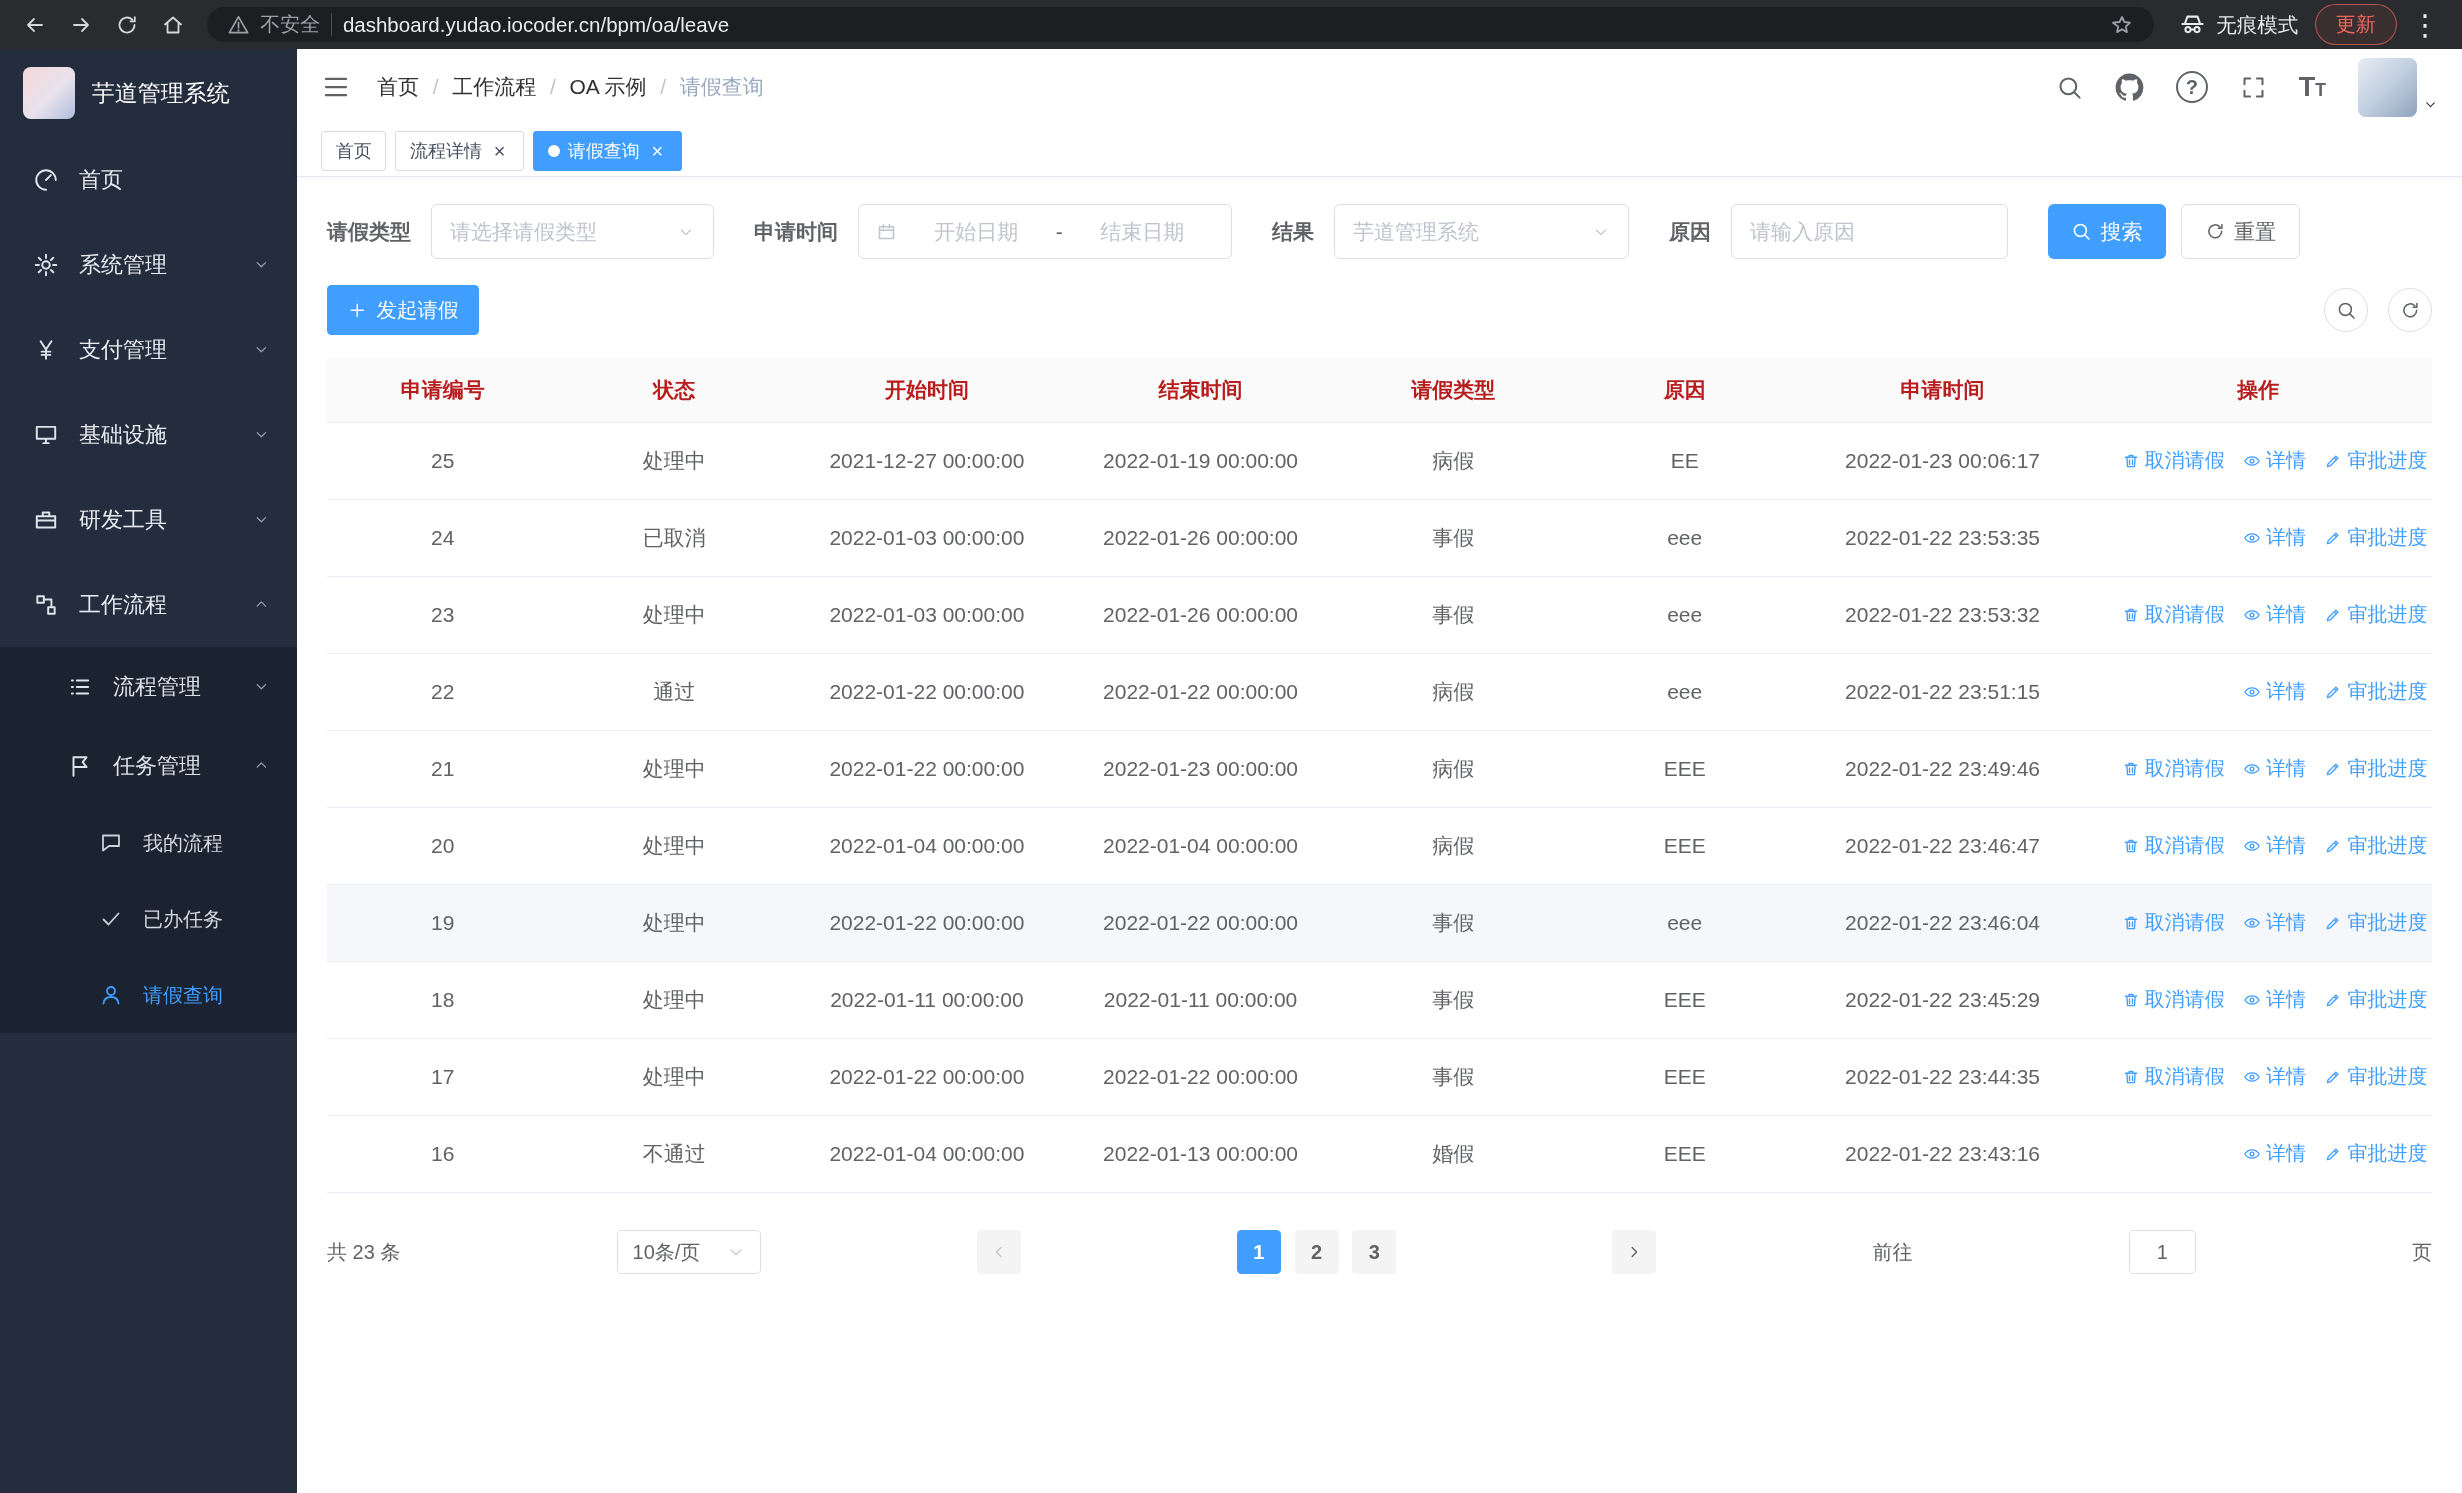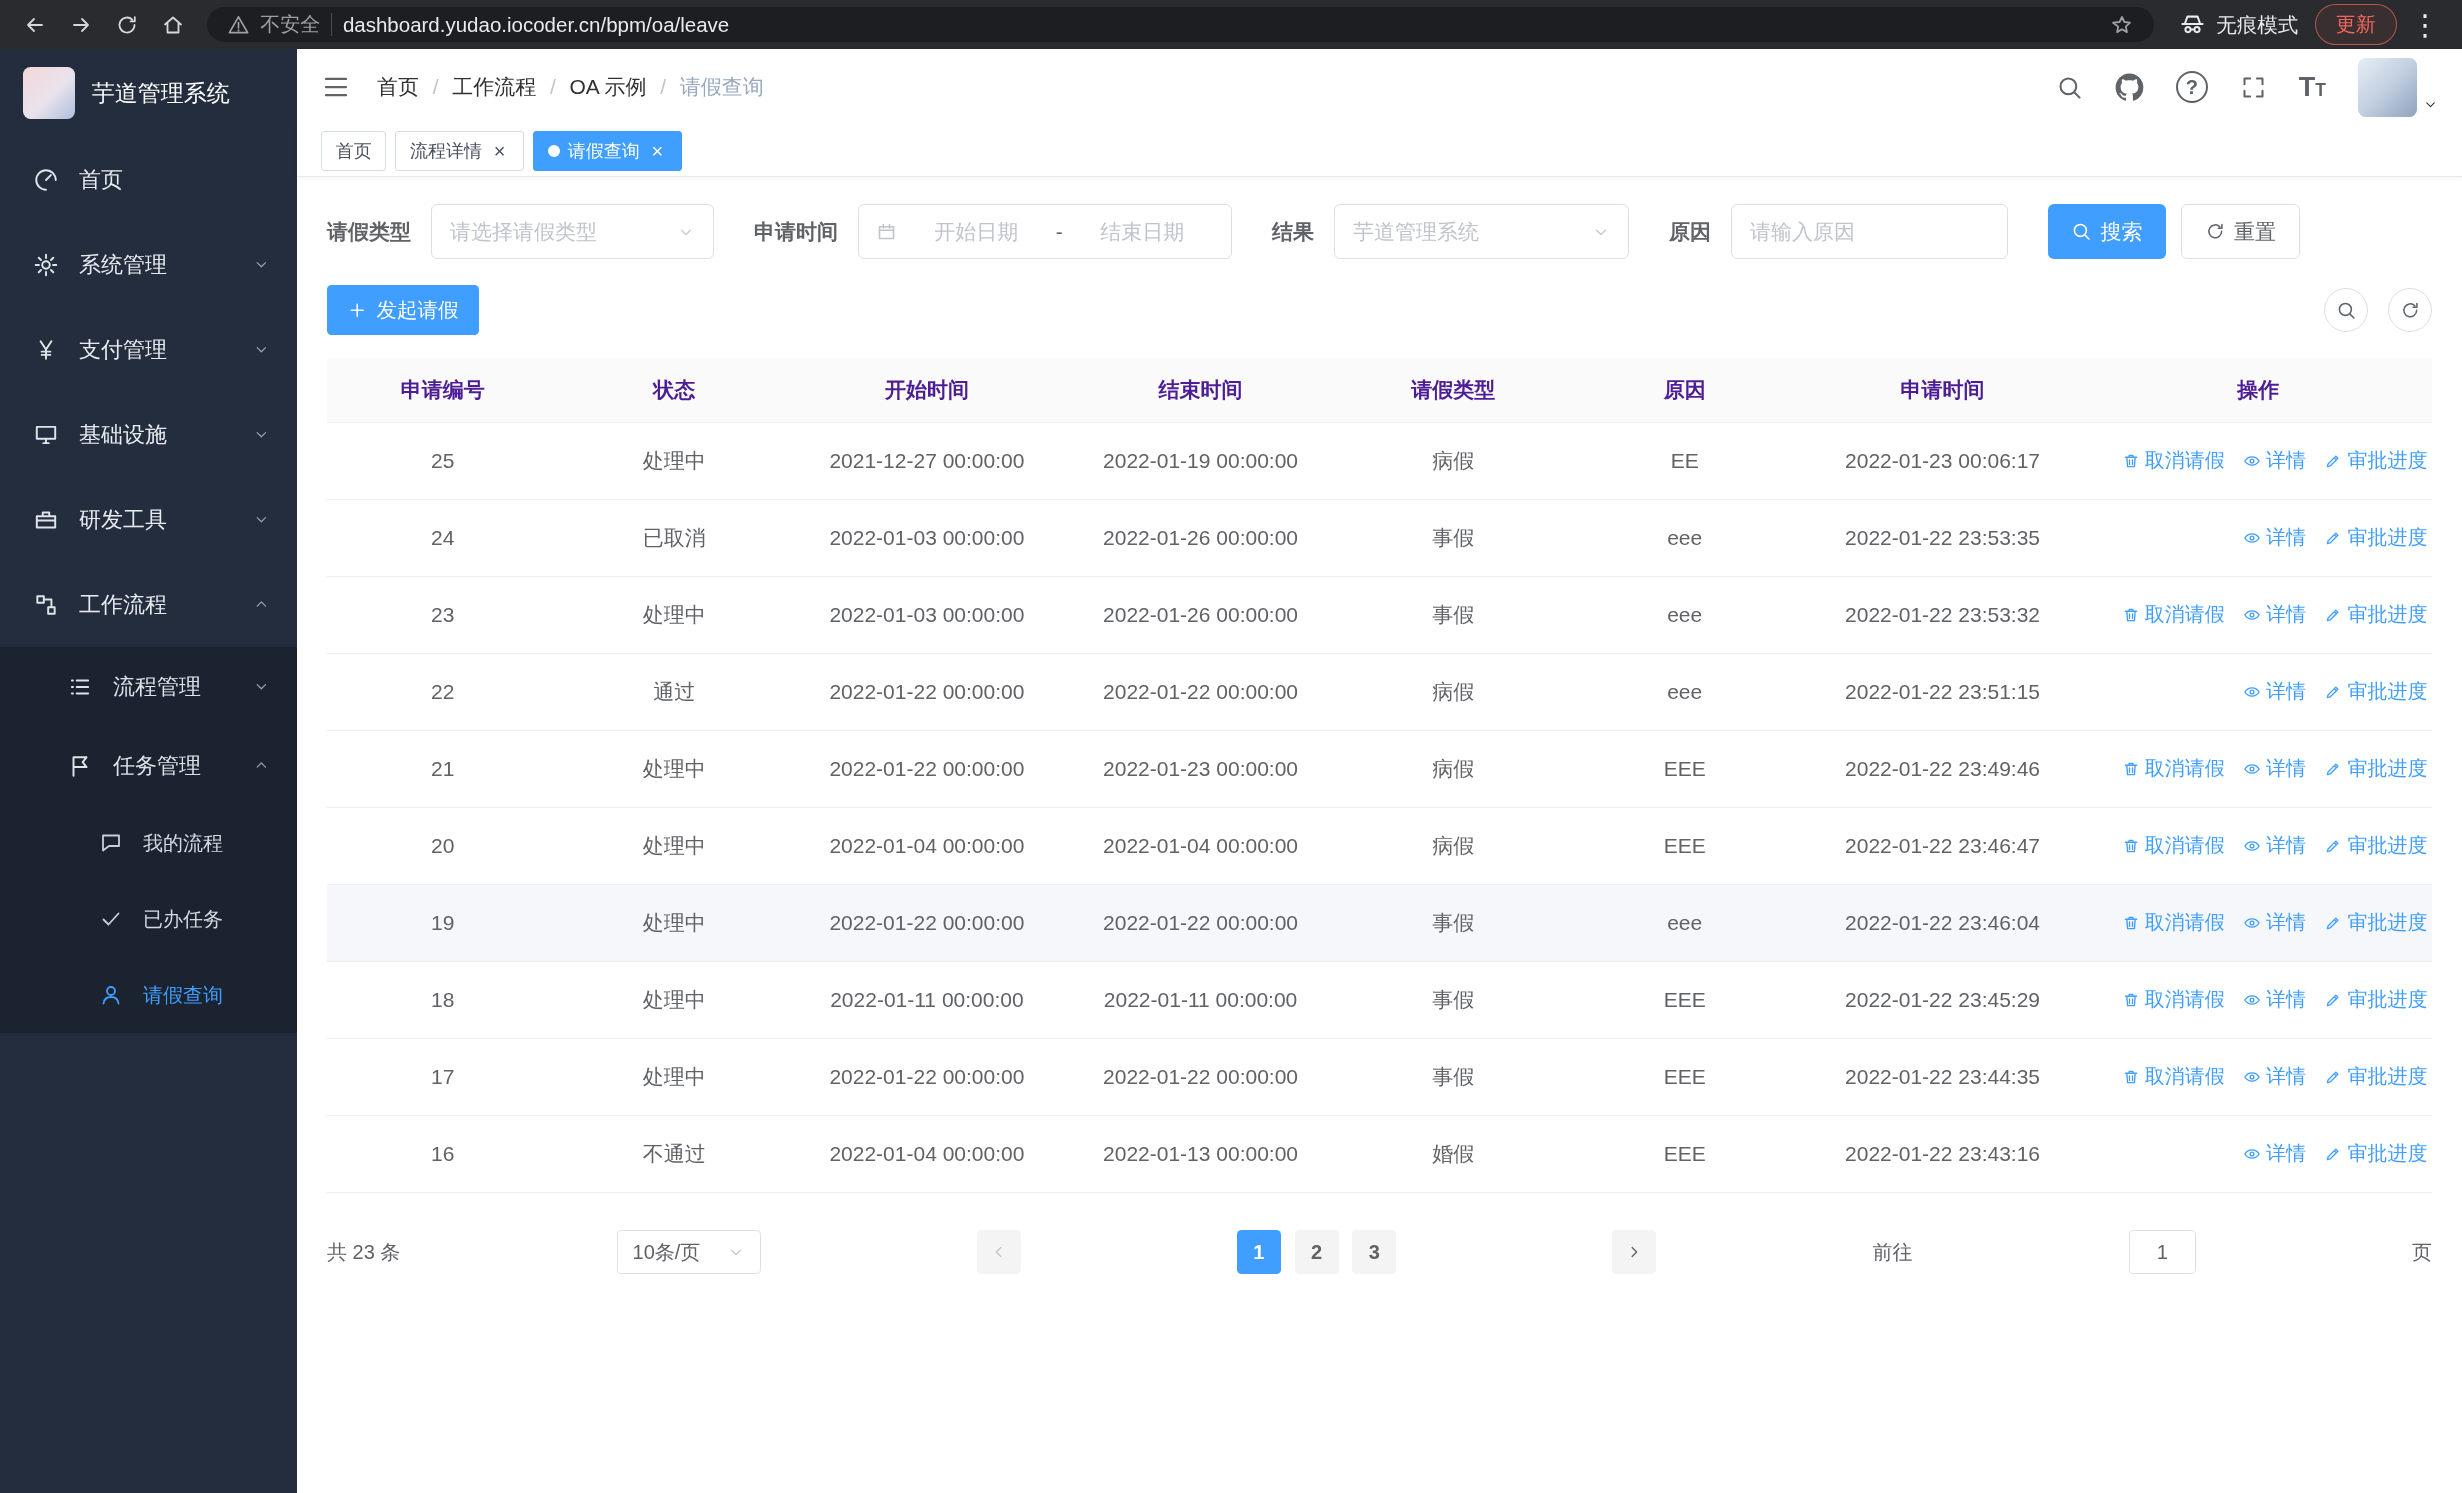--- a/index.html
+++ b/index.html
@@ -85,21 +85,21 @@
   .btn.primary{background:#409eff;color:#fff}
   .btn.plain{background:#fff;border:1.5px solid #dcdfe6;color:#606266}
   .btn-row{display:flex;align-items:center;gap:15px}
   
   .toolbar-row{margin-top:26px;display:flex;align-items:center}
   .toolbar-row .create{height:50px;font-size:20.5px;border-radius:4.6px;padding:0 20px}
   .tool-icons{margin-left:auto;display:flex;align-items:center;gap:20px}
   .circle-btn{width:44px;height:44px;border-radius:50%;border:1.5px solid #dcdfe6;display:flex;align-items:center;justify-content:center;color:#5f6368;font-size:20.5px;cursor:pointer;background:#fff}
   
   .grid{width:100%;border-collapse:collapse;margin-top:23px;table-layout:fixed}
-  .grid th{background:#fafafa;font-weight:600;color:#4c1d95;font-size:21px;padding:18px 6px;border-bottom:1.5px solid #ebeef5;text-align:center;white-space:nowrap}
+  .grid th{background:#fafafa;font-weight:600;color:#b91c1c;font-size:21px;padding:18px 6px;border-bottom:1.5px solid #ebeef5;text-align:center;white-space:nowrap}
   .grid td{padding:24px 6px;text-align:center;color:#606266;font-size:21px;border-bottom:1.5px solid #ebeef5;white-space:nowrap}
   .grid tr.hover td{background:#f5f7fa}
   .grid th:nth-child(1),.grid td:nth-child(1){width:11%}
   .grid th:nth-child(2),.grid td:nth-child(2){width:11%}
   .grid th:nth-child(3),.grid td:nth-child(3){width:13%}
   .grid th:nth-child(4),.grid td:nth-child(4){width:13%}
   .grid th:nth-child(5),.grid td:nth-child(5){width:11%}
   .grid th:nth-child(6),.grid td:nth-child(6){width:11%}
   .grid th:nth-child(7),.grid td:nth-child(7){width:13.5%}
   .grid td.actions{text-align:right;padding-right:4.6px}

